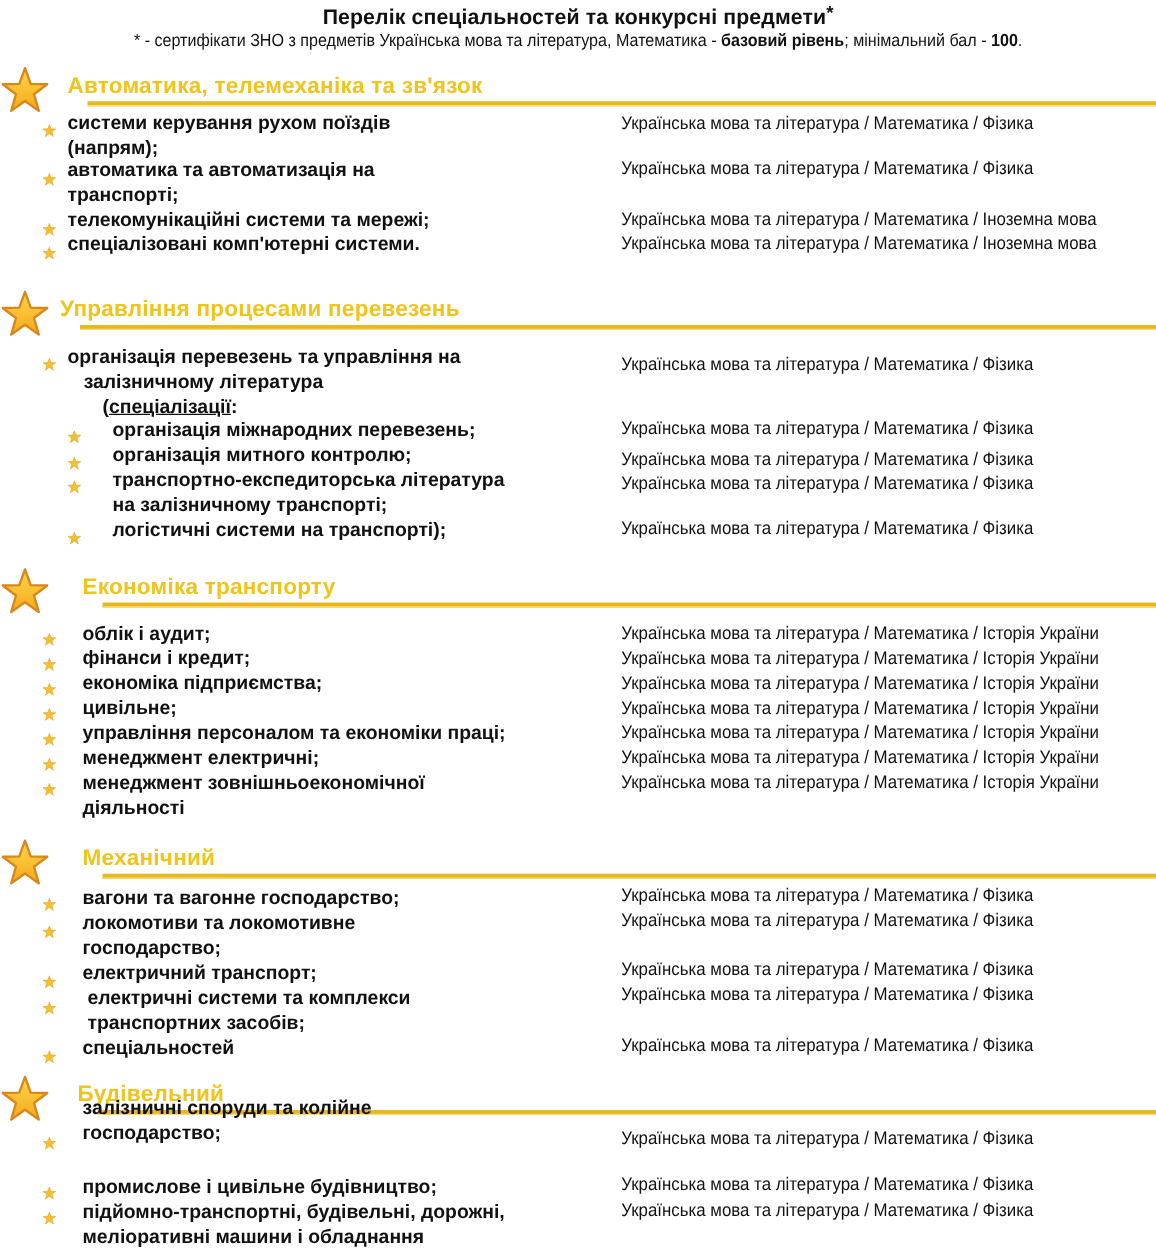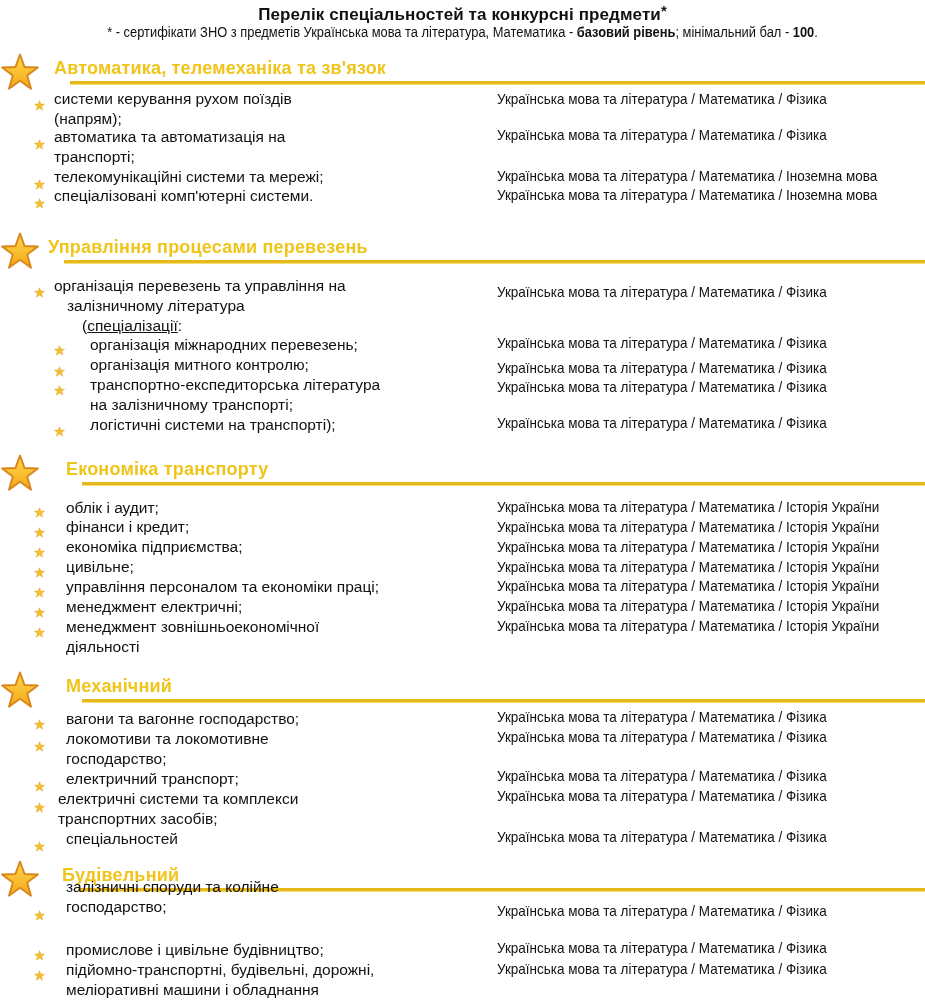--- a/index.html
+++ b/index.html
@@ -3,21 +3,21 @@
 <meta charset="utf-8">
 <style>
   html, body { margin:0; padding:0; background:#ffffff; }
   body { width:925px; height:1000px; position:relative; overflow:hidden; font-family:"Liberation Sans", sans-serif; color:#111; }
   .title { position:absolute; top:0; left:0; width:925px; text-align:center; font-weight:bold; font-size:17px; line-height:22px; letter-spacing:0.1px; }
   .title .ast { font-size:15px; vertical-align:4px; }
   .note { position:absolute; top:23px; left:0; width:925px; text-align:center; font-size:14px; line-height:18px; transform:scaleX(0.92); transform-origin:center; }
   .note b { font-weight:bold; }
   .sec-title { position:absolute; font-weight:bold; font-size:18px; line-height:22px; color:#f0c419; letter-spacing:0.2px; }
   .sec-rule { position:absolute; right:0; height:3px; background:#e8b91c; border-bottom:1px solid #f7dc7a; }
-  .spec { position:absolute; font-weight:normal; font-size:15.5px; line-height:19.5px; white-space:pre; color:#111; }
+  .spec { position:absolute; font-weight:bold; font-size:15.5px; line-height:19.5px; white-space:pre; color:#111; }
   .subj { position:absolute; left:497px; font-size:14.5px; line-height:19px; white-space:nowrap; color:#111; transform:scaleX(0.93); transform-origin:left; }
   .underline { text-decoration:underline; }
 </style>
 </head>
 <body>
 
 <svg width="0" height="0" style="position:absolute">
   <defs>
     <linearGradient id="starGrad" x1="0" y1="0" x2="0" y2="1">
       <stop offset="0" stop-color="#ffd84a"></stop>
@@ -158,21 +158,21 @@
 господарство;</div>
     <div class="subj" style="top: 728px;">Українська мова та література  /  Математика  / Фізика</div>
     <span style="position: absolute; left: 34px; top: 778px; width: 11px; height: 11px;"><svg width="11" height="11">
         <use href="#smallstar"></use>
       </svg></span>
     <div class="spec" style="left: 66px; top: 769px;">електричний транспорт;</div>
     <div class="subj" style="top: 767px;">Українська мова та література  /  Математика  / Фізика</div>
     <span style="position: absolute; left: 34px; top: 799px; width: 11px; height: 11px;"><svg width="11" height="11">
         <use href="#smallstar"></use>
       </svg></span>
-    <div class="spec" style="left: 58px; top: 789px;">електричні системи та комплекси
+    <div class="spec" style="left: 70px; top: 789px;">електричні системи та комплекси
 транспортних засобів;</div>
     <div class="subj" style="top: 787px;">Українська мова та література  /  Математика  / Фізика</div>
     <span style="position: absolute; left: 34px; top: 838px; width: 11px; height: 11px;"><svg width="11" height="11">
         <use href="#smallstar"></use>
       </svg></span>
     <div class="spec" style="left: 66px; top: 829px;">спеціальностей</div>
     <div class="subj" style="top: 828px;">Українська мова та література  /  Математика  / Фізика</div>
     <span style="position: absolute; left: 1px; top: 860px; width: 38px; height: 38px;"><svg width="38" height="38">
         <use href="#star"></use>
       </svg></span>

